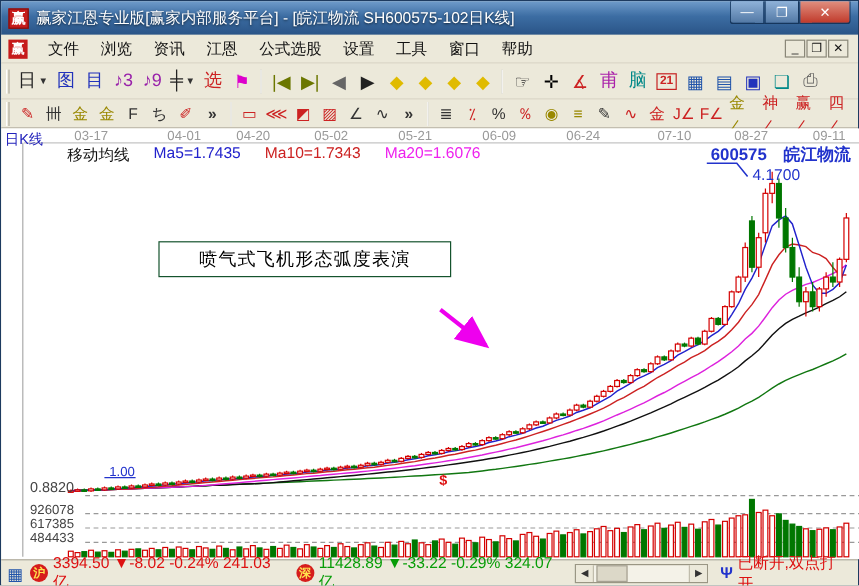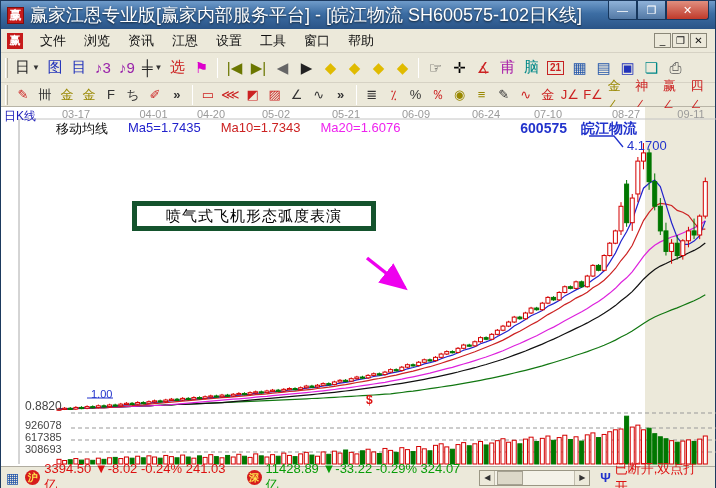--- a/index.html
+++ b/index.html
@@ -7,21 +7,21 @@
     font-family:"Liberation Sans", sans-serif; background:#ece9da; }
   #app { position:relative; width:716px; height:488px; border:1px solid #1d3a5f; }
 
   
   #titlebar { position:absolute; top:0; left:0; width:714px; height:28px;
     background:linear-gradient(180deg,#6f9bca 0%,#3c6da3 45%,#2a5487 100%);
     display:flex; align-items:center; padding:0 6px; }
   #app-icon { width:17px; height:17px; background:#c61b1b; color:#fff; font-weight:bold;
     font-size:12px; display:flex; align-items:center; justify-content:center;
     border:1px solid #7e0f0f; margin-right:6px; flex:0 0 auto; }
-  #title-text { color:#ffffff; font-size:18px; text-shadow:0 1px 2px #123; white-space:nowrap;
+  #title-text { color:#ffffff; font-size:13px; text-shadow:0 1px 2px #123; white-space:nowrap;
     overflow:hidden;text-align:center; }
   #win-controls { margin-left:auto; display:flex; align-self:flex-start; }
   .win-btn { width:29px; height:19px; font-size:11px; color:#fff; display:flex;
     align-items:center; justify-content:center; border:1px solid #163principal; }
   .win-btn { border:1px solid #16365c; border-top:none;
     background:linear-gradient(180deg,#8fb2d9,#5379a5); }
   .win-btn.close { background:linear-gradient(180deg,#e08f7f,#c03a2b); width:43px;
     border-bottom-right-radius:3px; }
   .win-btn.min { border-bottom-left-radius:3px; }
 
@@ -48,31 +48,31 @@
   .tb-btn { min-width:24px; height:24px; display:flex; align-items:center; justify-content:center;
     background:transparent; border:1px solid transparent; font-size:15px; padding:0 2px; }
   #toolbar2 .tb-btn { min-width:22px; height:20px; font-size:13px; }
   .tb-btn .caret { font-size:8px; color:#333; margin-left:2px; }
   .tb-btn .boxed { border:1px solid #c62222; font-size:10px; font-weight:bold; padding:0 2px;
     line-height:12px; }
   .tb-sep { width:1px; height:20px; background:#b0ac9e; border-right:1px solid #fff; margin:0 4px; }
   .tb-more { font-size:13px; font-weight:bold; color:#333; padding:0 4px; }
 
   
-  #chart { position:absolute; top:106px; left:0; width:644px; height:359px; background:#fff; }
+  #chart { position:absolute; top:106px; left:0; width:716px; height:359px; background:#fff; }
   #chart svg { position:absolute; top:0; left:0; }
   .ov { position:absolute; white-space:nowrap; }
   #pane-label { top:1px; left:3px; font-size:12px; color:#2222bb; }
   .date-label { top:1px; font-size:11px; color:#9a9a9a; transform:translateX(-50%); }
   #ma-row { top:13px; left:55px; display:flex; column-gap:20px; font-size:13px; }
   #stock-id { top:13px; right:8px; font-size:14px; color:#2233cc; font-weight:bold;
     display:flex; column-gap:14px; }
   #peak-label { top:31px; left:626px; font-size:13px; color:#2233cc; }
   #low-label { top:281px; left:90px; font-size:11px; color:#2233cc; }
-  #anno-box { top:94px; left:131px; width:244px; height:30px; border:5px solid #14532d;
+  #anno-box { top:94px; left:131px; width:244px; height:30px; border:1px solid #14532d;
     background:#fff; color:#000; font-size:15px; display:flex; align-items:center;
     justify-content:center; letter-spacing:1px; }
   #price-ref { top:292px; left:24px; font-size:12px; color:#444; }
   #dollar-mark { top:286px; left:365px; font-size:12px; color:#dd1111; font-weight:bold; }
   .vol-label { left:24px; font-size:11px; color:#444; }
 
   
   #statusbar { position:absolute; top:465px; left:0; width:714px; height:22px;
     background:#ece9da; border-top:1px solid #b0aca0; display:flex; align-items:center;
     font-size:13px; padding:0 3px; }
@@ -107,20 +107,21 @@
     </div>
   </div>
 
   <div id="menubar">
     <div id="menu-icon">赢</div>
     <div id="menu-items" style="display:flex;">
         <span class="menu-item">文件</span>
         <span class="menu-item">浏览</span>
         <span class="menu-item">资讯</span>
         <span class="menu-item">江恩</span>
+        <span class="menu-item">公式选股</span>
         <span class="menu-item">设置</span>
         <span class="menu-item">工具</span>
         <span class="menu-item">窗口</span>
         <span class="menu-item">帮助</span>
       </div>
     <div id="child-controls">
         <div class="child-btn">_</div>
         <div class="child-btn">❐</div>
         <div class="child-btn">✕</div>
       </div>
@@ -693,29 +694,29 @@
       <span>600575</span>
       <span>皖江物流</span>
     </div>
     <div class="ov" id="peak-label">4.1700</div>
     <div class="ov" id="low-label">1.00</div>
     <div class="ov" id="anno-box">喷气式飞机形态弧度表演</div>
     <div class="ov" id="price-ref">0.8820</div>
     <div class="ov" id="dollar-mark">$</div>
     <div class="ov vol-label" style="top:312px;">926078</div>
     <div class="ov vol-label" style="top:324px;">617385</div>
-    <div class="ov vol-label" style="top:336px;">308693</div>
+    <div class="ov vol-label" style="top:336px;">484433</div>
   <span class="ov date-label" style="left: 75px;">03-17</span>
       <span class="ov date-label" style="left: 140px; padding-left: 25px;">04-01</span>
       <span class="ov date-label" style="left: 210px;">04-20</span>
       <span class="ov date-label" style="left: 275px;">05-02</span>
       <span class="ov date-label" style="left: 345px; text-align: right;">05-21</span>
       <span class="ov date-label" style="left: 415px;">06-09</span>
       <span class="ov date-label" style="left: 485px;">06-24</span>
-      <span class="ov date-label" style="left: 547px;">07-10</span>
+      <span class="ov date-label" style="left: 561px;">07-10</span>
       <span class="ov date-label" style="left: 625px;">08-27</span>
       <span class="ov date-label" style="left: 690px;">09-11</span>
     </div>
 
   <div id="statusbar">
     <span id="sb-market-icon">▦</span>
     <span class="badge">沪</span>
     <span class="sb-red">3394.50 ▼-8.02 -0.24% 241.03亿</span>
     <span class="badge" style="margin-left:10px;">深</span>
     <span class="sb-green">11428.89 ▼-33.22 -0.29% 324.07亿</span>

